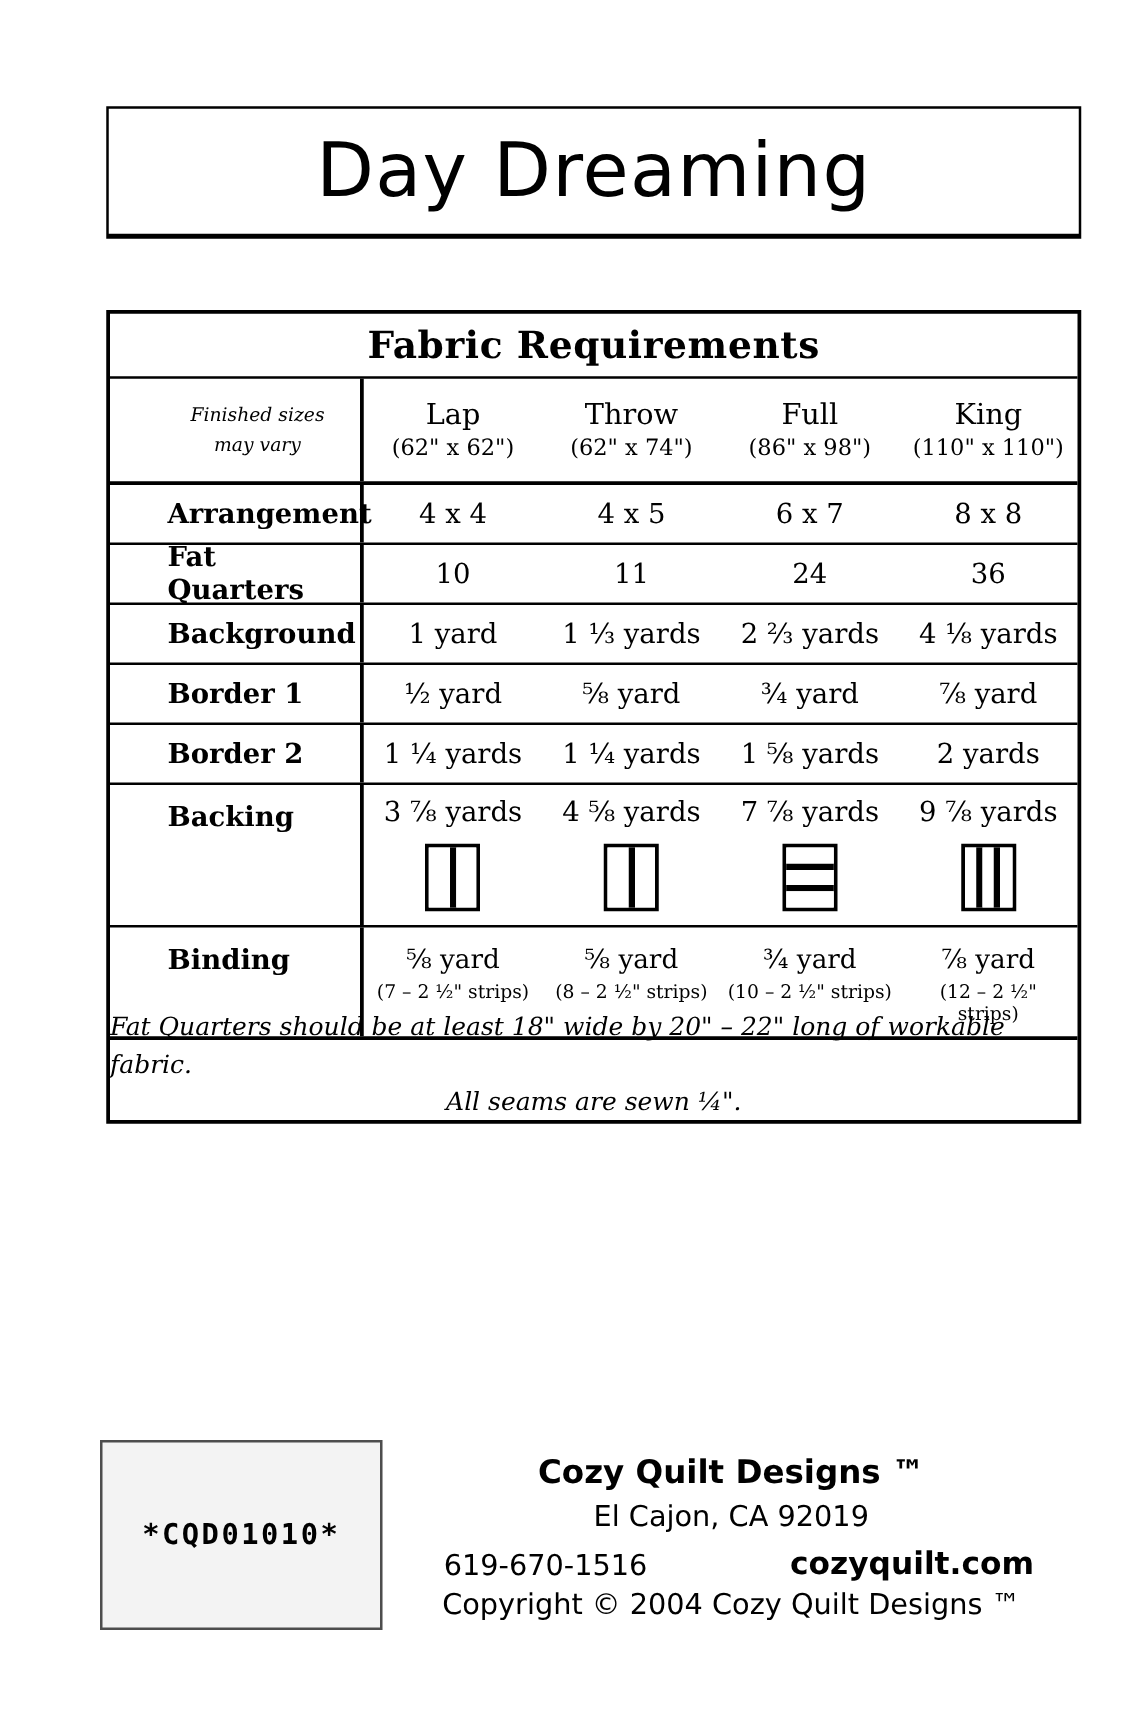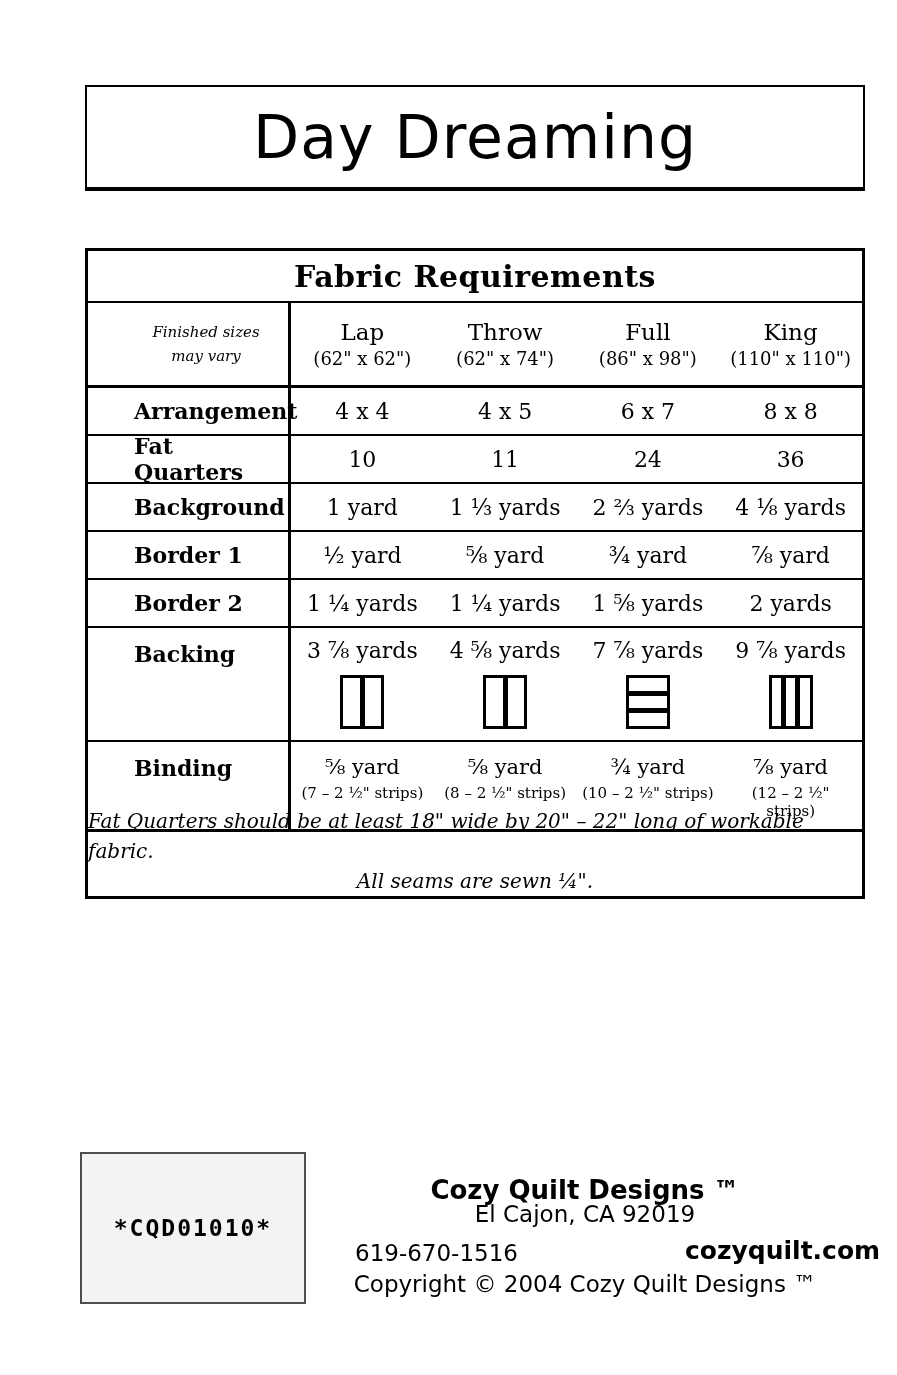--- a/index.html
+++ b/index.html
@@ -76,24 +76,24 @@
   .sku-box {
     position: absolute; left: 80px; top: 1152px; width: 226px; height: 152px;
     background: #f3f3f3; border: 2px solid #4d4d4d;
     display: flex; align-items: center; justify-content: center;
   }
   .sku-text { font-family: "DejaVu Sans Mono", monospace; font-weight: bold;
               font-size: 23px; letter-spacing: 2px; }
 
   .foot { font-family: "DejaVu Sans", sans-serif; position: absolute; }
   .company   { left: 340px; top: 1163px; width: 490px; text-align: center;
-               font-size: 26px; font-weight: bold; margin-top: 12px; }
+               font-size: 26px; font-weight: bold; }
   .address   { left: 340px; top: 1201px; width: 490px; text-align: center; font-size: 23px; }
   .phone     { left: 355px; top: 1240px; font-size: 23px; }
-  .website   { left: 685px; top: 1236px; font-size: 25px; font-weight: bold; }
+  .website   { left: 632px; top: 1236px; font-size: 25px; font-weight: bold; }
   .copyright { left: 340px; top: 1271px; width: 490px; text-align: center; font-size: 23px; }
 </style>
 </head>
 <body>
 
 <div class="page">
 
   <div class="title-box">
     <div class="title-text">Day Dreaming</div>
   </div>

